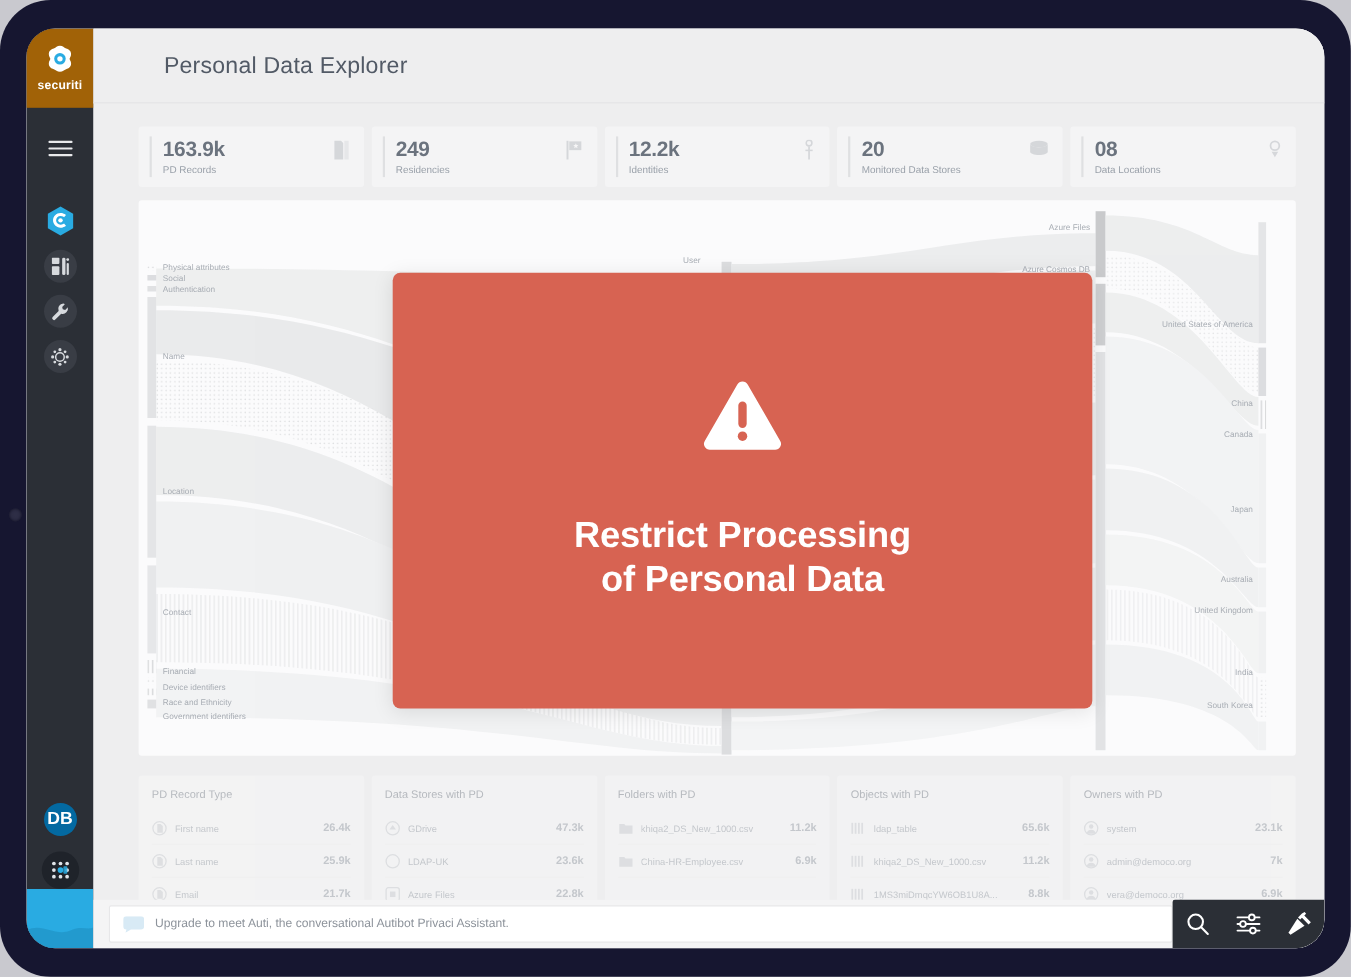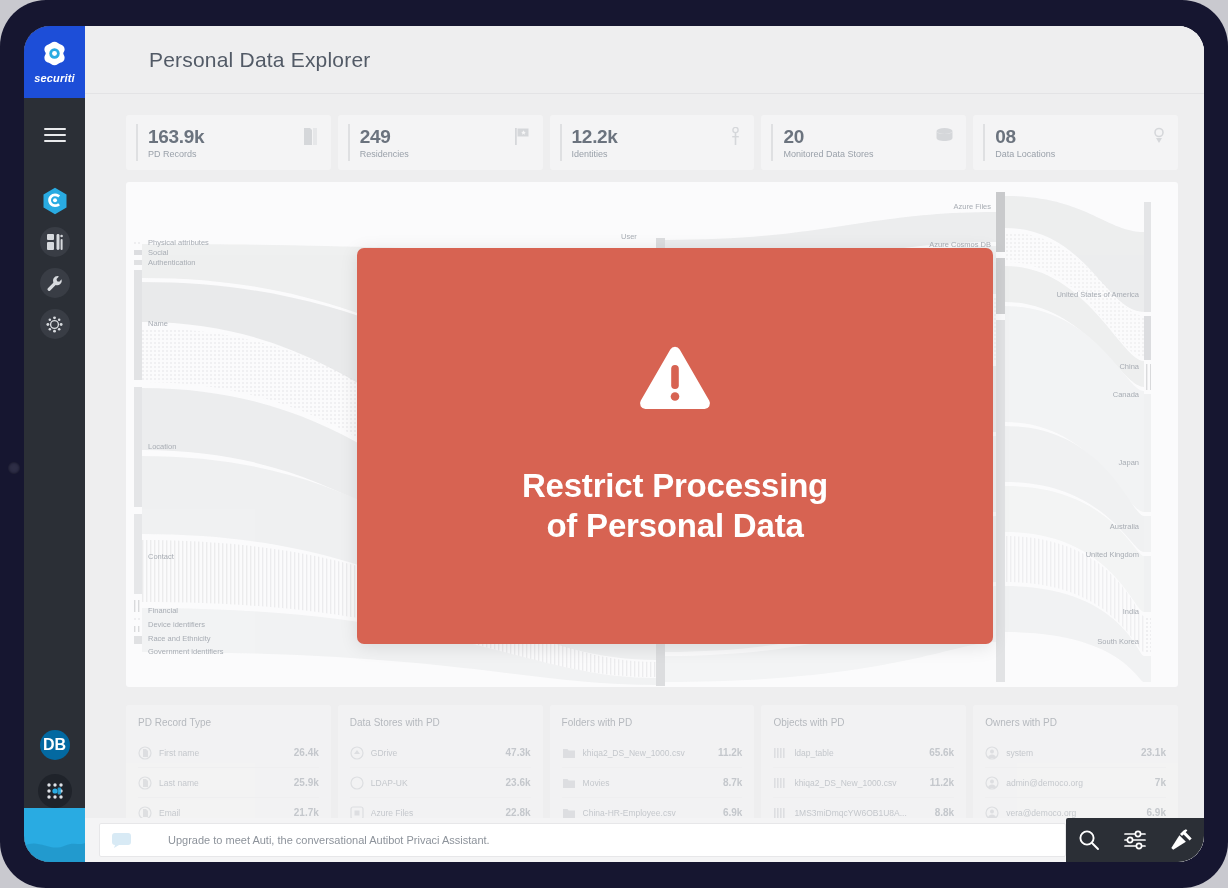--- a/index.html
+++ b/index.html
@@ -33,25 +33,24 @@
   }
 
   
   #sidebar {
     position: absolute; left: 0; top: 0;
     width: 61px; height: 836px;
     background: #2b2f36;
   }
   #logo-block {
     width: 61px; height: 72px;
-    background: #1d4ed8;
+    background: #a16207;
     display: flex; flex-direction: column;
     align-items: center; justify-content: center;
     gap: 5px;
-    font-style: italic;
   }
   #logo-mark { width: 27px; height: 27px; display:block; }
   #logo-text {
     color: #ffffff; font-size: 11px; letter-spacing: .2px;
     font-weight: 600;
   }
   #hamburger {
     margin: 30px auto 0; width: 22px; height: 14px;
     display: flex; flex-direction: column; justify-content: space-between;
     cursor: pointer;
@@ -154,21 +153,21 @@
 
   
   #botbar {
     position: absolute; bottom: 0; left: 0; width: 1119px; height: 44px;
     background: #f4f4f5;
     display: flex; align-items: center;
   }
   #assistant {
     margin-left: 14px; flex: 1 1 auto; height: 34px;
     background: #ffffff; border: 1px solid #e7e7e9; border-radius: 2px;
-    display: flex; align-items: center; padding: 0 12px; gap: 27px;
+    display: flex; align-items: center; padding: 0 12px;
   }
   #assistant .bubble { margin-right: 10px; }
   #assistant .ph { font-size: 11px; color: #8d939b; }
   #bot-actions {
     width: 138px; height: 44px; background: #2b2f36;
     display:flex; align-items:center; justify-content:space-around;
     border-top-left-radius: 2px;
   }
   #bot-actions .act { cursor:pointer; display:flex; }
 
@@ -517,27 +516,20 @@
         </div>
 
         <div class="tcol">
           <h4>Folders with PD</h4>
           <div class="trow">
             <svg class="ri" viewBox="0 0 14 14">
                 <path d="M1 3h4.5l1.2 1.5H13V12H1z" fill="#9ba2aa"></path>
               </svg>
             <span class="rn">khiqa2_DS_New_1000.csv</span>
             <span class="rv">11.2k</span>
-          </div>
-          <div class="trow">
-            <svg class="ri" viewBox="0 0 14 14">
-                <path d="M1 3h4.5l1.2 1.5H13V12H1z" fill="#9ba2aa"></path>
-              </svg>
-            <span class="rn">Movies</span>
-            <span class="rv">8.7k</span>
           </div>
           <div class="trow">
             <svg class="ri" viewBox="0 0 14 14">
                 <path d="M1 3h4.5l1.2 1.5H13V12H1z" fill="#9ba2aa"></path>
               </svg>
             <span class="rn">China-HR-Employee.csv</span>
             <span class="rv">6.9k</span>
           </div>
         </div>
 

